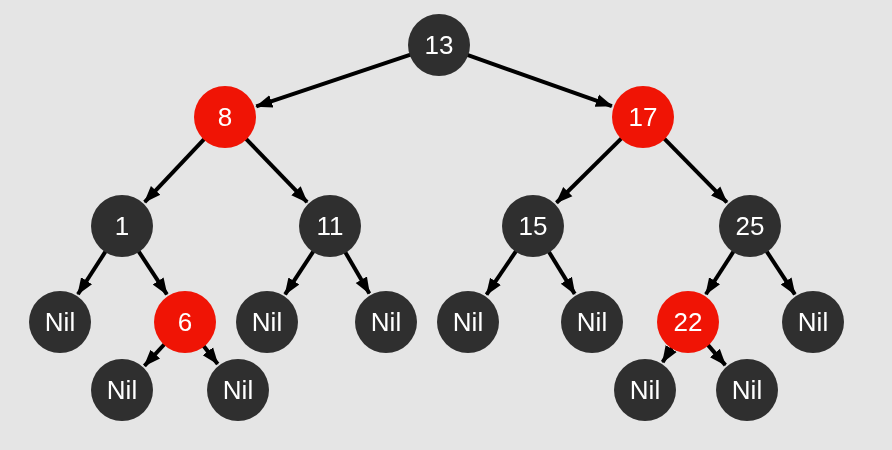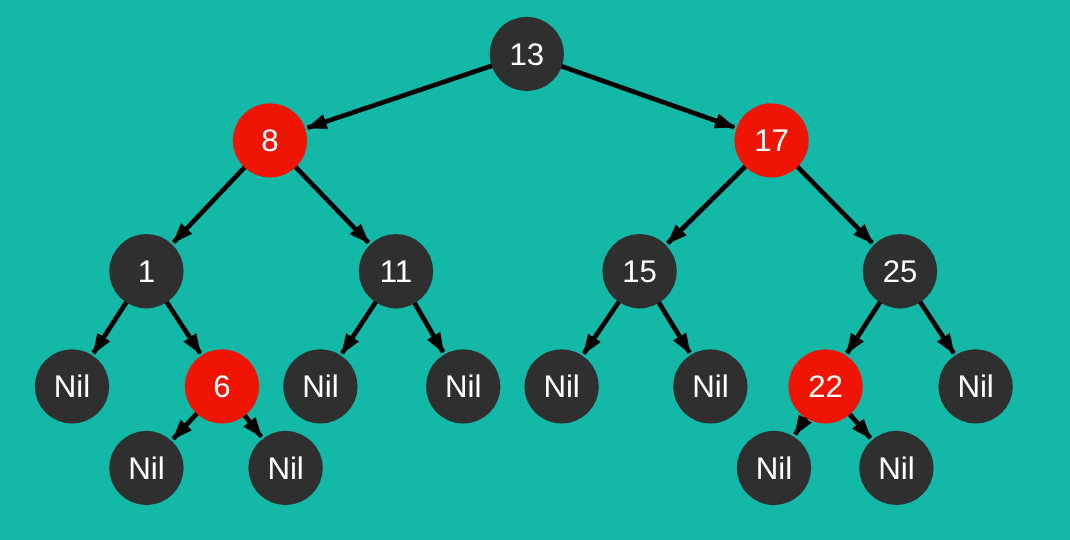--- a/index.html
+++ b/index.html
@@ -5,21 +5,21 @@
   html, body {
     margin: 0;
     padding: 0;
     background: #ffffff;
     font-family: "Liberation Sans", "DejaVu Sans", sans-serif;
   }
   .canvas {
     position: relative;
     width: 892px;
     height: 450px;
-    background: #14b8a6;
+    background: #e5e5e5;
     overflow: hidden;
   }
   svg text {
     font-family: "Liberation Sans", "DejaVu Sans", sans-serif;
     font-weight: 400;
     fill: #ffffff;
     text-anchor: middle;
   }
 </style>
 </head>

